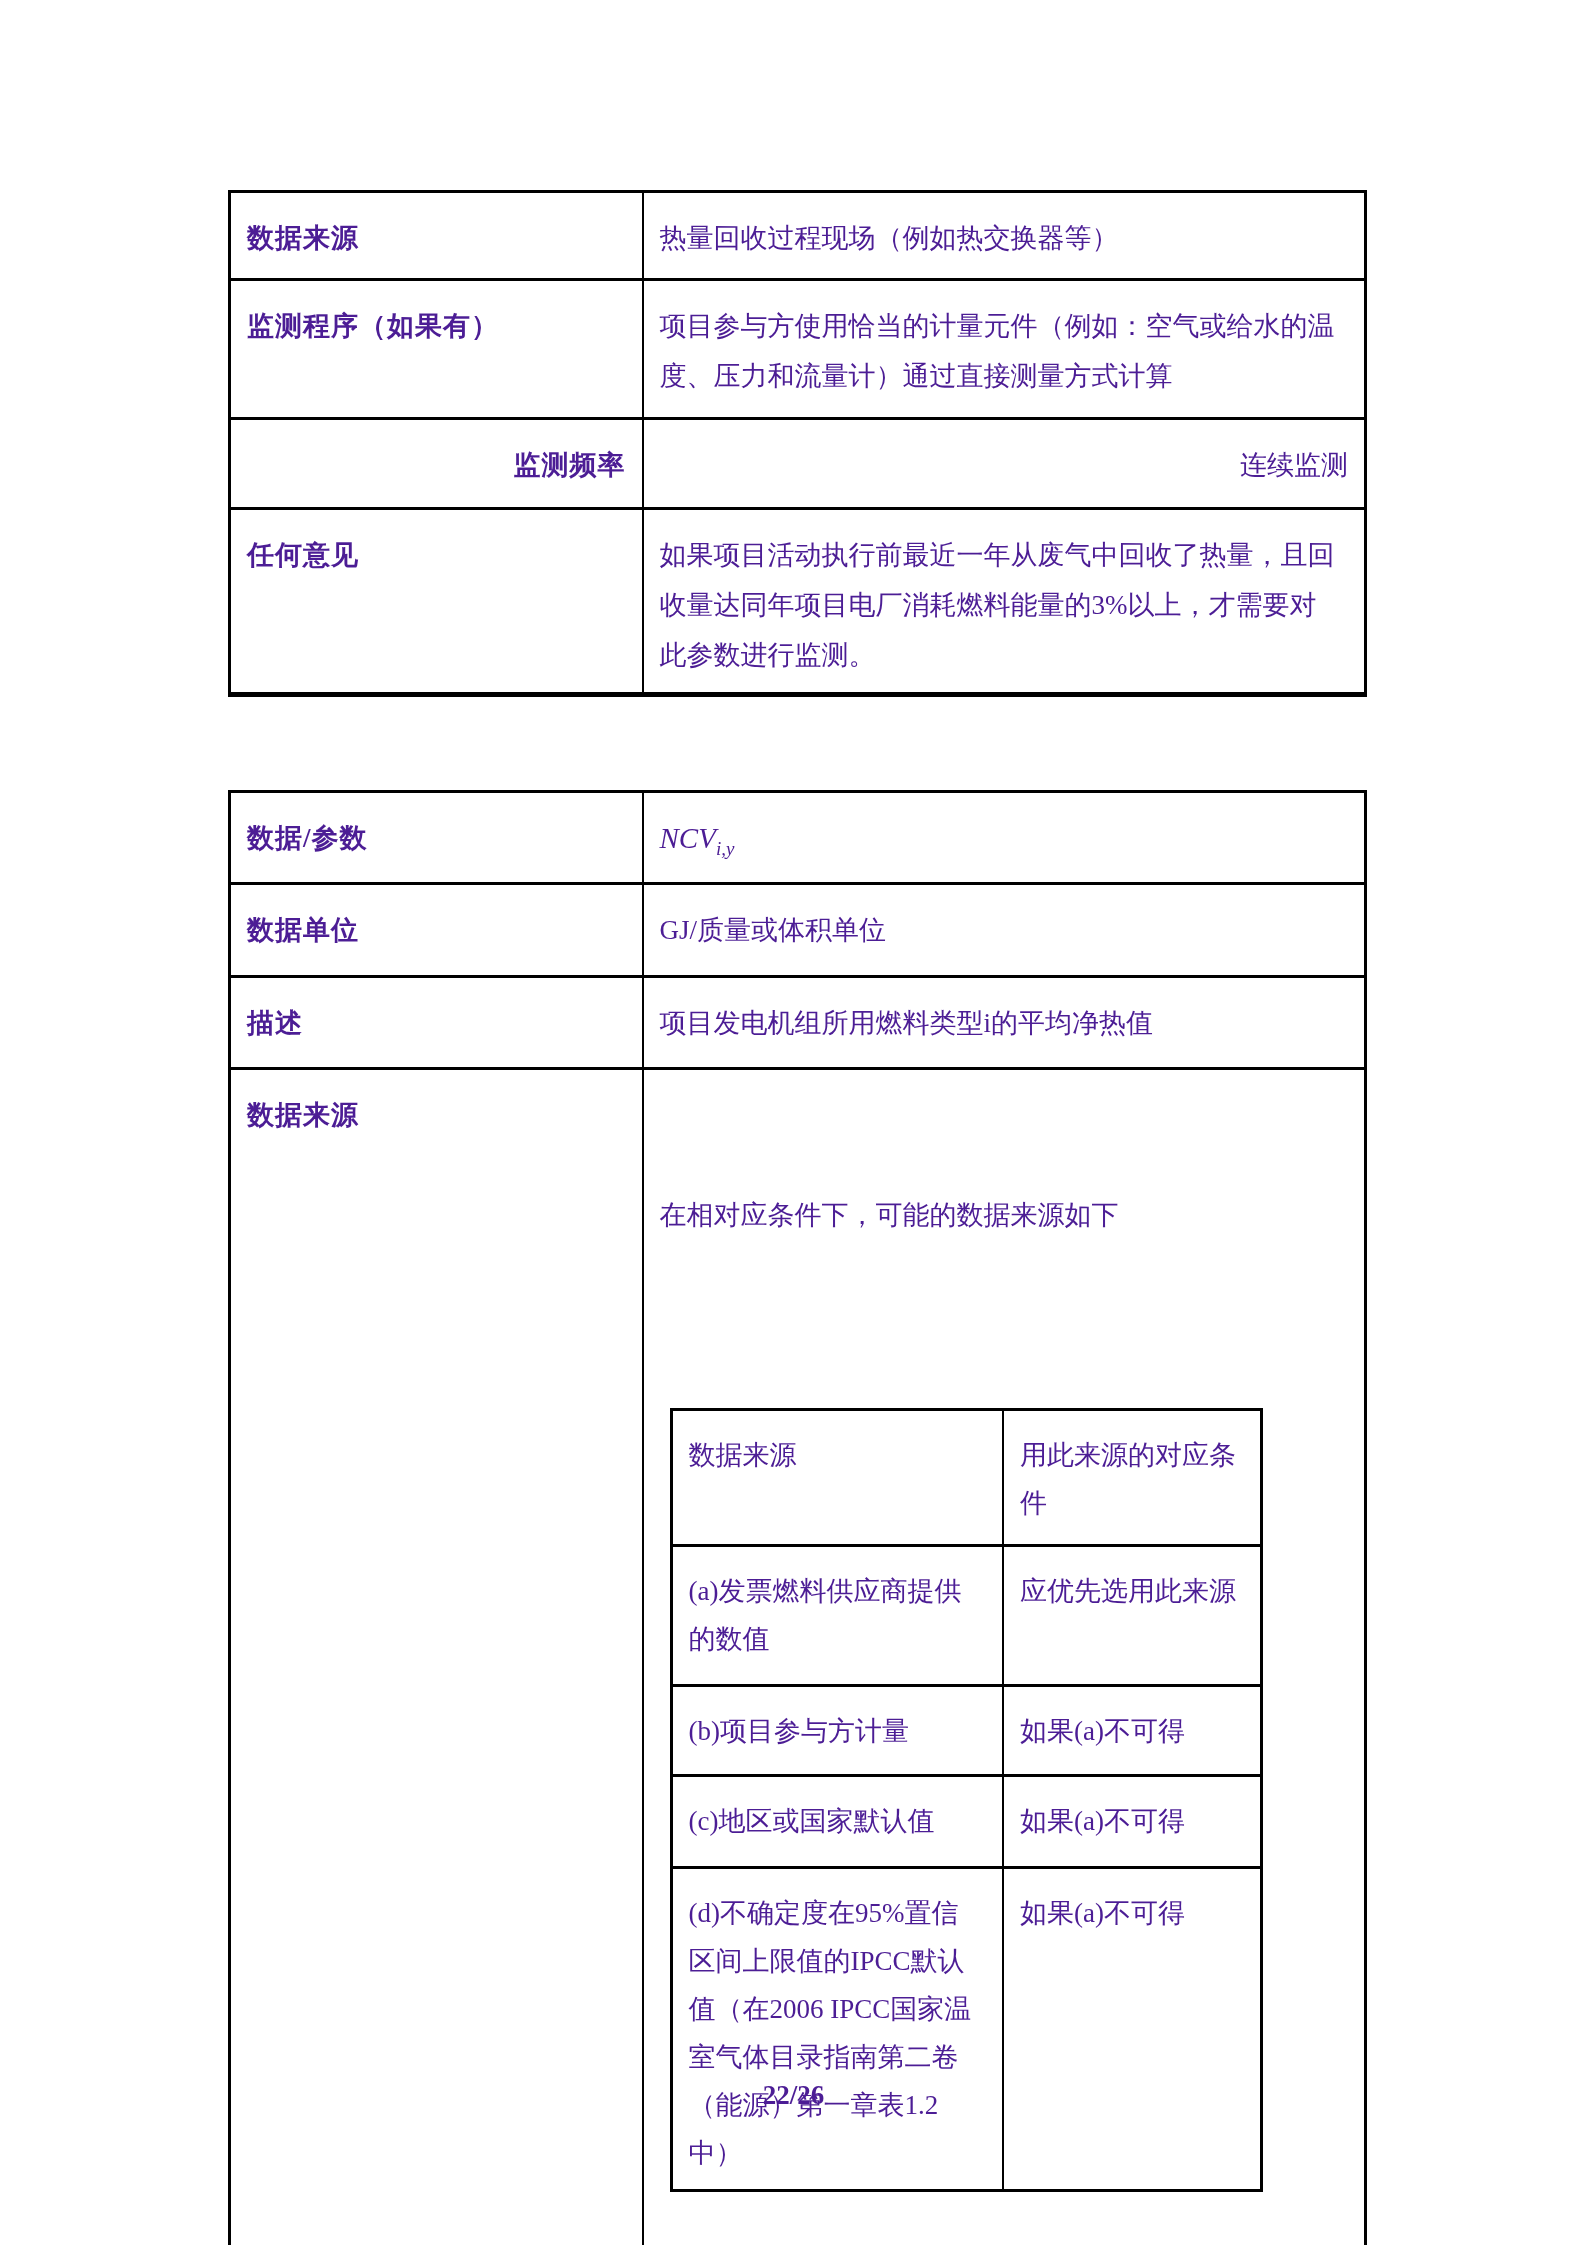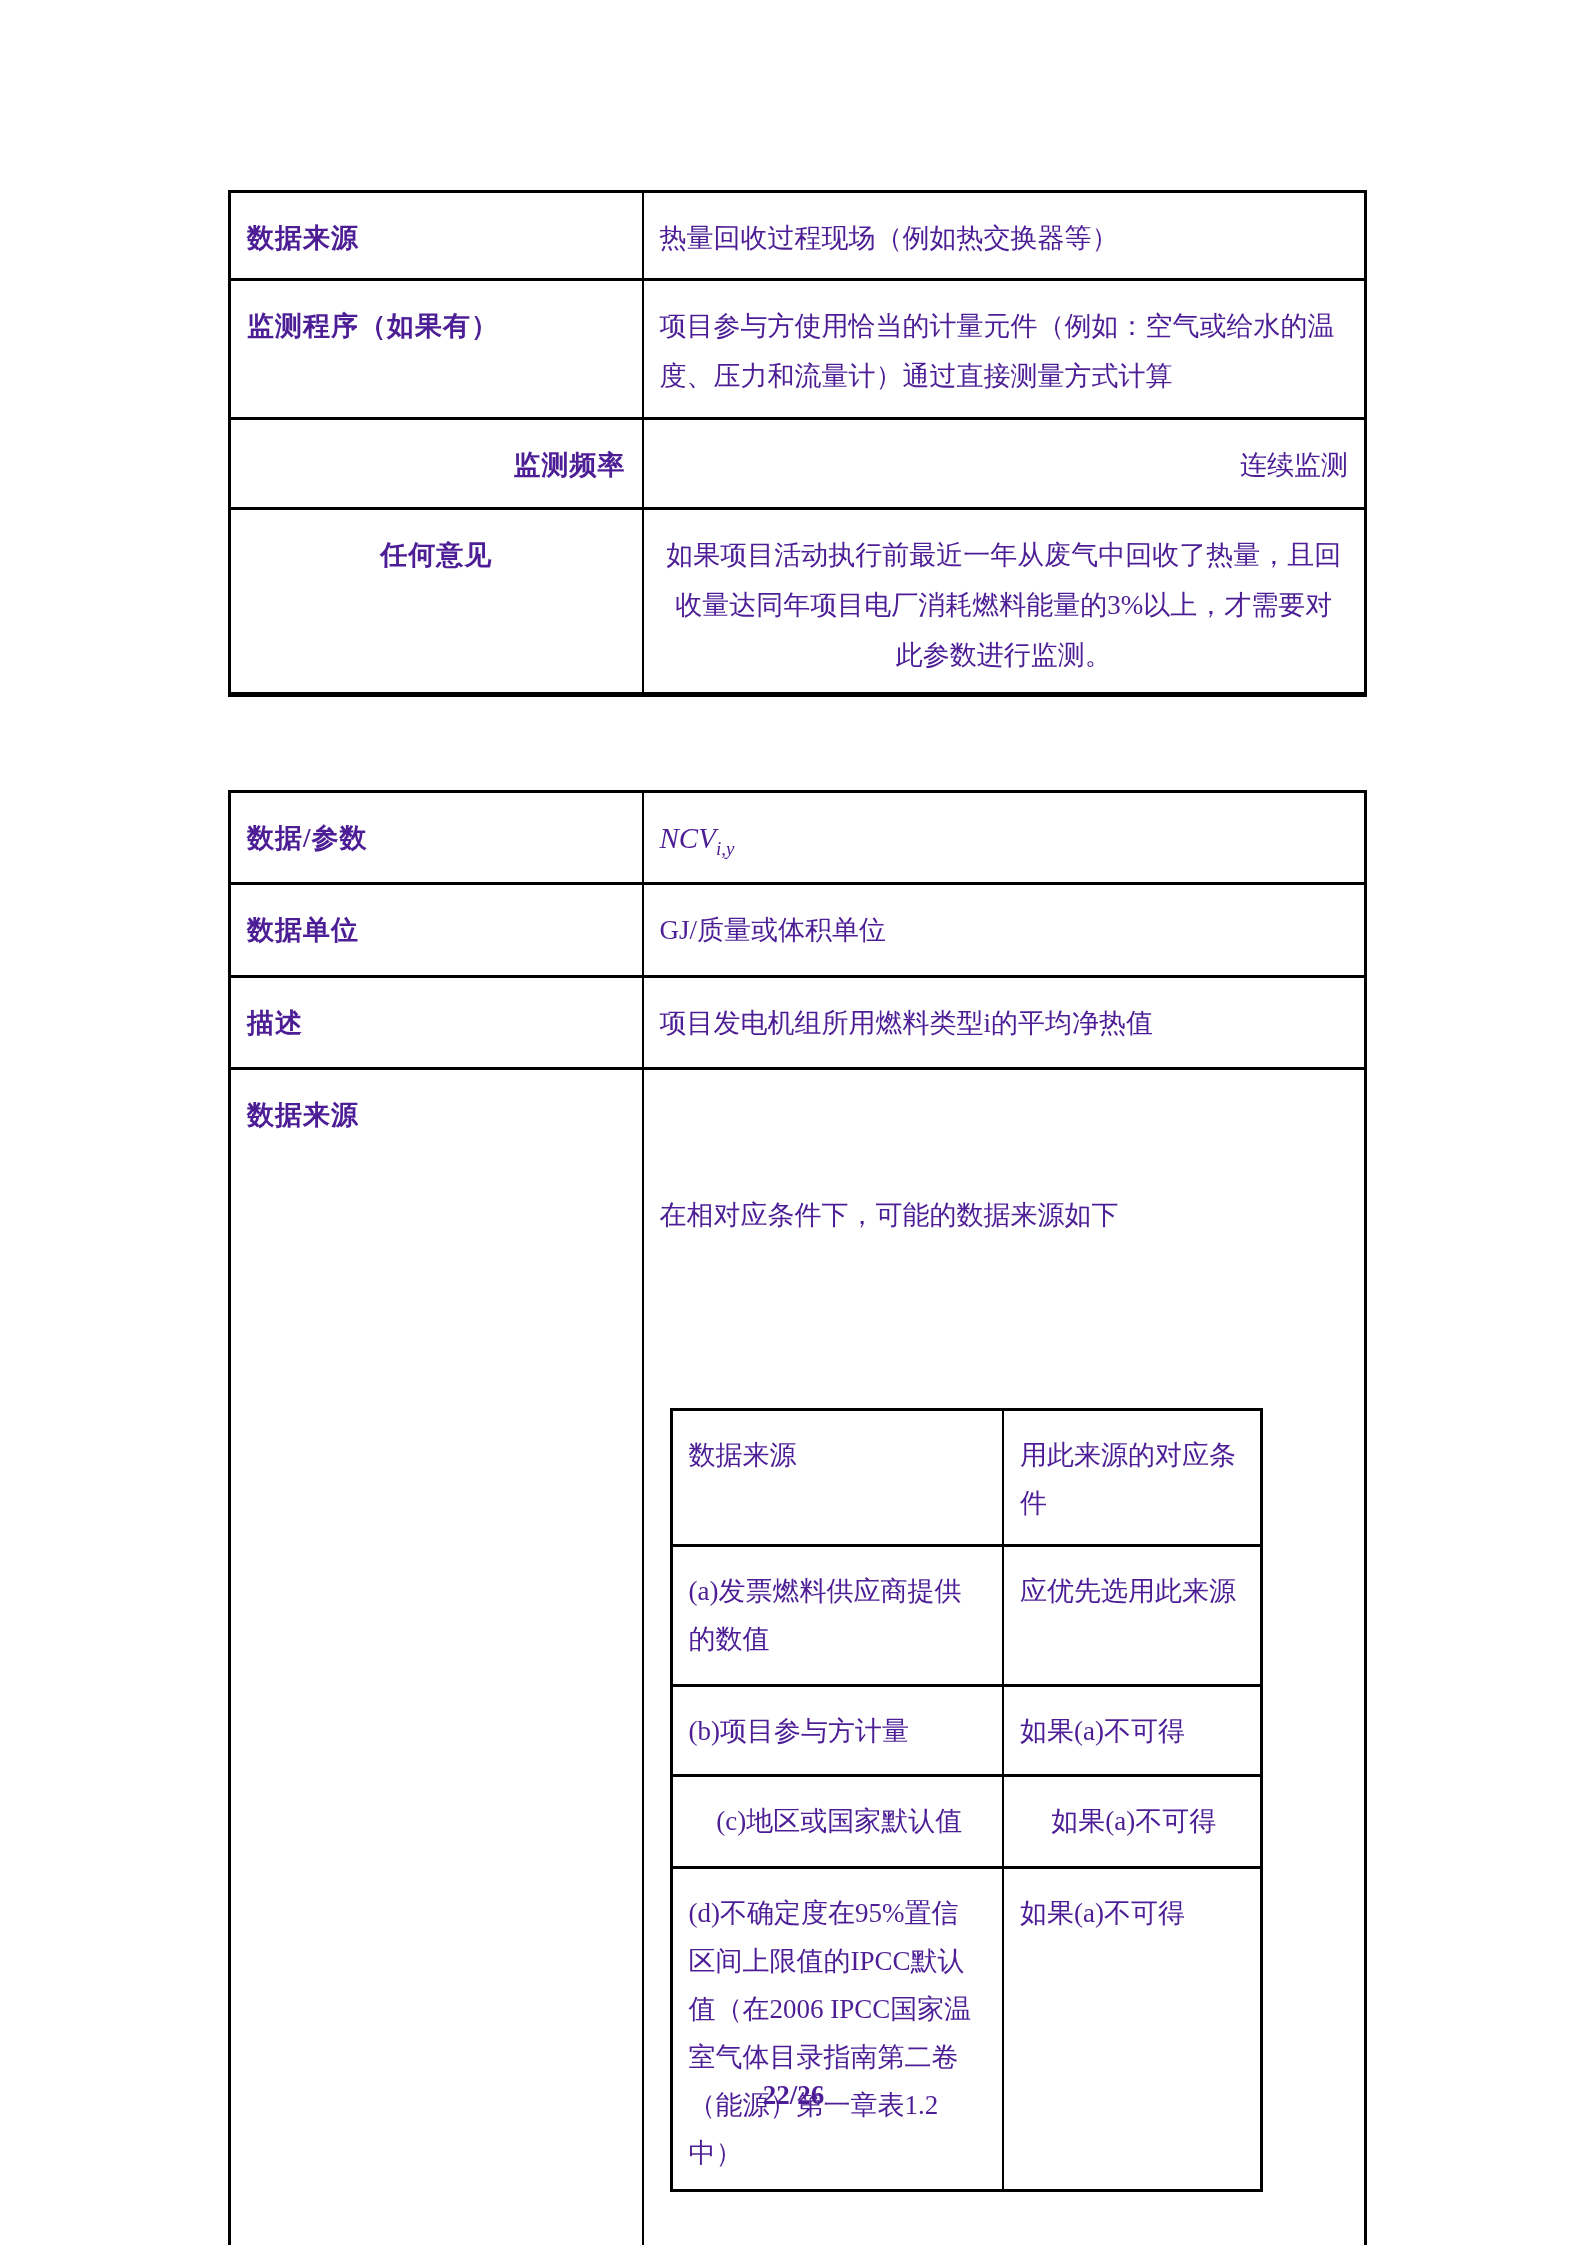--- a/index.html
+++ b/index.html
@@ -41,21 +41,21 @@
     overflow: hidden;
   }
   table.param-table td.label-cell {
     font-weight: bold;
     letter-spacing: 1px;
   }
   
   #table-1 tr.r1 { height: 88px; }
   #table-1 tr.r2 { height: 139px; }
   #table-1 tr.r3 { height: 90px; text-align: right; }
-  #table-1 tr.r4 { height: 181px; text-align: center; }
+  #table-1 tr.r4 { height: 181px; }
   
   #table-2 tr.r1 { height: 92px; }
   #table-2 tr.r2 { height: 93px; }
   #table-2 tr.r3 { height: 92px; }
   #table-2 tr.r4 { height: 833px; }
 
   .formula {
     font-style: italic;
     font-size: 29px;
   }
@@ -87,21 +87,21 @@
     line-height: 48px;
     font-weight: normal;
     letter-spacing: 0;
     white-space: pre-wrap;
     word-break: break-all;
     overflow: hidden;
   }
   .nested-table tr.n1 { height: 136px; }
   .nested-table tr.n2 { height: 140px; }
   .nested-table tr.n3 { height: 90px; }
-  .nested-table tr.n4 { height: 92px; text-align: center; }
+  .nested-table tr.n4 { height: 92px; }
   .nested-table tr.n5 { height: 283px; padding-left: 47px; }
 
   .page-footer {
     position: absolute;
     top: 2080px;
     left: 0;
     width: 1587px;
     text-align: center;
     font-size: 27px;
     font-weight: bold;

